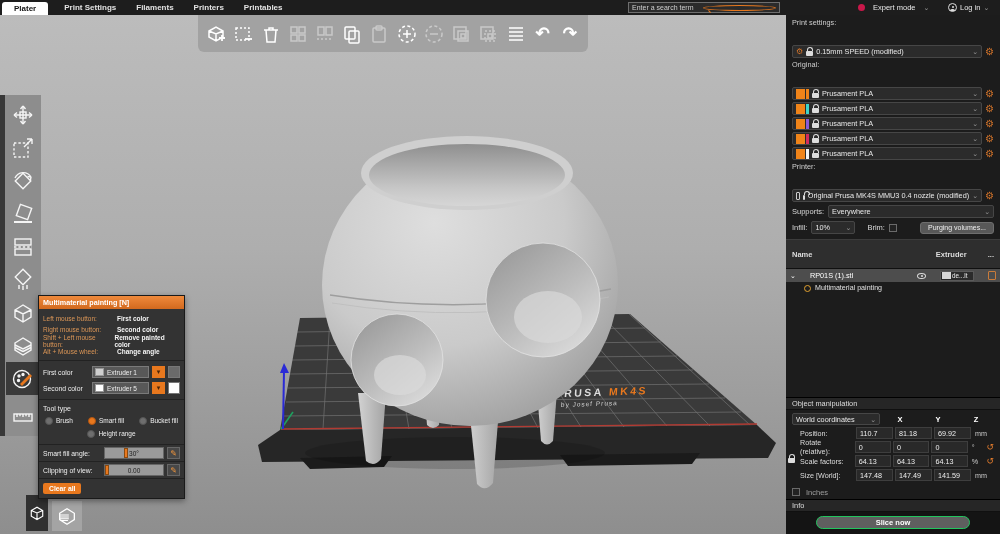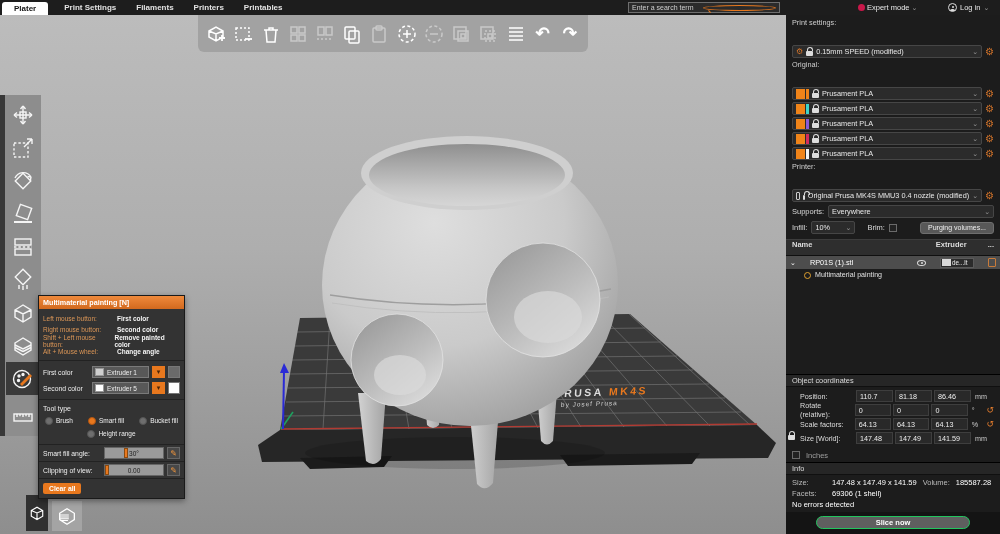--- a/index.html
+++ b/index.html
@@ -8,21 +8,21 @@
   #app { position:relative; width:1000px; height:534px; overflow:hidden; background:#1c1c1c; }
 
   
   .menubar { position:absolute; left:0; top:0; width:1000px; height:15px; background:#1d1d1d; display:flex; align-items:center; z-index:30; }
   .tab { font-size:8px; font-weight:bold; color:#e3e3e3; padding:0 10px; height:15px; display:flex; align-items:center; cursor:default; }
   .tab.active { background:#fff; color:#141414; border-radius:3px 3px 0 0; margin:2px 6px 0 2px; height:13px; padding:0 12px; }
   .searchbox { position:absolute; left:628px; top:2px; width:152px; height:11px; background:#2b2b2b; border:1px solid #6e6e6e; display:flex; align-items:center; padding:0 3px; }
   .searchbox span { font-size:7px; color:#cfcfcf; flex:1; }
   .mag { width:6px; height:6px; border:1.2px solid #e8781e; border-radius:50%; position:relative; }
   .mag::after { content:''; position:absolute; width:3px; height:1.2px; background:#e8781e; transform:rotate(45deg); left:4px; top:5px; }
-  .modesel { position:absolute; left:858px; top:0; height:15px; display:flex; align-items:center; gap:2px; }
+  .modesel { position:absolute; left:858px; top:0; height:15px; display:flex; align-items:center; gap:8px; }
   .mode-dot { width:7px; height:7px; border-radius:50%; }
   .loginsel { position:absolute; left:948px; top:0; height:15px; display:flex; align-items:center; gap:3px; }
   .person { width:9px; height:9px; border:1px solid #ddd; border-radius:50%; position:relative; }
   .person::before { content:''; position:absolute; left:2.5px; top:1.5px; width:2.5px; height:2.5px; border-radius:50%; background:#ddd; }
   .person::after { content:''; position:absolute; left:1.2px; top:4.6px; width:5px; height:2.6px; border-radius:3px 3px 0 0; background:#ddd; }
   .mini-label { font-size:7.5px; color:#e8e8e8; }
   .chev { font-size:7px; color:#9a9a9a; line-height:1; }
 
   
   .viewport { position:absolute; left:0; top:15px; width:786px; height:519px; background:linear-gradient(180deg,#bcbcbc 0%,#aeaeae 45%,#8e8e8e 100%); overflow:hidden; }
@@ -88,21 +88,21 @@
   .gear.sm { font-size:8px; }
   .lock { width:7px; height:5px; background:#ddd; border-radius:1px; position:relative; display:inline-block; margin-top:3px; }
   .lock::before { content:''; position:absolute; top:-3.6px; left:1px; width:4px; height:3.4px; border:1.1px solid #ddd; border-bottom:none; border-radius:3px 3px 0 0; }
   .fil-swatch { display:flex; }
   .fil-swatch .base { width:9px; height:10px; }
   .fil-swatch .stripe { width:3px; height:10px; margin-left:1px; }
   .printer-ico { width:10px; height:8px; border:1.2px solid #ccc; border-radius:1px; }
   .inline-row { display:flex; align-items:center; gap:4px; margin-top:3px; }
   .checkbox { width:8px; height:8px; background:#222; border:1px solid #6a6a6a; }
   .btn-gray { background:#585858; border:1px solid #6e6e6e; border-radius:3px; color:#eee; font-size:7px; padding:1.5px 7px; }
-  .obj-header { display:flex; align-items:flex-start; height:17px; background:#2e2e2e; border-top:1px solid #3c3c3c; border-bottom:1px solid #101010; margin-top:5px; padding:0 6px; font-weight:bold; color:#ddd; }
+  .obj-header { display:flex; align-items:center; height:30px; background:#2e2e2e; border-top:1px solid #3c3c3c; border-bottom:1px solid #101010; margin-top:5px; padding:0 6px; font-weight:bold; color:#ddd; }
   .obj-row { display:flex; align-items:center; height:13px; background:#4d4d4d; padding:0 4px; gap:14px; color:#fff; }
   .eye { width:9px; height:6px; border:1px solid #ddd; border-radius:50%; position:relative; }
   .eye::after { content:''; position:absolute; left:2.6px; top:1px; width:2.4px; height:2.4px; border-radius:50%; background:#ddd; }
   .extr-cell { width:34px; height:10px; background:#2b2b2b; border:1px solid #5a5a5a; display:flex; align-items:center; gap:1px; padding:0 1px; }
   .extr-cell .sw { width:9px; height:7px; background:#d9d9d9; }
   .extr-cell span { font-size:6.3px; color:#eee; }
   .page-ico { width:8px; height:9px; border:1.1px solid #c97b3a; border-radius:1px; }
   .child-row { display:flex; align-items:center; height:12px; padding-left:18px; gap:4px; color:#e0e0e0; }
   .paint-ico { width:7px; height:7px; border:1.2px solid #e0a030; border-radius:50%; }
   .rp-spacer { flex:1; }
@@ -617,28 +617,37 @@
       </span>
       <span class="page-ico"></span>
     </div>
     <div class="child-row">
       <span class="paint-ico"></span>
       <span style="font-size:7.1px;">Multimaterial painting</span>
     </div>
 
     <div class="rp-spacer"></div>
 
-    <div class="sec-head">Object coordinates</div>
+    <div class="sec-head">Object manipulation</div>
     <div class="manip">
+      <div class="man-grid">
+        <div class="combo" style="flex:0 0 88px; height:12px;">
+          <span class="txt">World coordinates</span>
+          <span class="chev">⌄</span>
+        </div>
+        <span class="axis-h">X</span>
+        <span class="axis-h">Y</span>
+        <span class="axis-h">Z</span>
+      </div>
 
       <div class="man-grid">
         <span class="mlabel">Position:</span>
         <span class="cell">110.7</span>
         <span class="cell">81.18</span>
-        <span class="cell">86.46</span>
+        <span class="cell">69.92</span>
         <span class="unit">mm</span>
       </div>
       <div class="man-grid">
         <span class="mlabel">Rotate (relative):</span>
         <span class="cell">0</span>
         <span class="cell">0</span>
         <span class="cell">0</span>
         <span class="unit">°</span>
         <span class="reset">↺</span>
       </div>
@@ -658,33 +667,18 @@
         <span class="unit">mm</span>
       </div>
       <span class="lock scale-lock"></span>
     </div>
     <div class="inches-row">
       <span class="checkbox"></span>
       <span>Inches</span>
     </div>
 
     <div class="sec-head">Info</div>
-    <div class="info-block">
-      <div class="info-line">
-        <span class="il">Size:</span>
-        <span class="iv">147.48 x 147.49 x 141.59</span>
-        <span class="il" style="width:auto;">Volume:</span>
-        <span class="iv">185587.28</span>
-      </div>
-      <div class="info-line">
-        <span class="il">Facets:</span>
-        <span class="iv">69306 (1 shell)</span>
-      </div>
-      <div class="info-line">
-        <span class="iv">No errors detected</span>
-      </div>
-    </div>
 
     <div class="slice-area">
       <div class="slice-btn">Slice now</div>
     </div>
   </aside>
 </div>
 
 </body></html>

